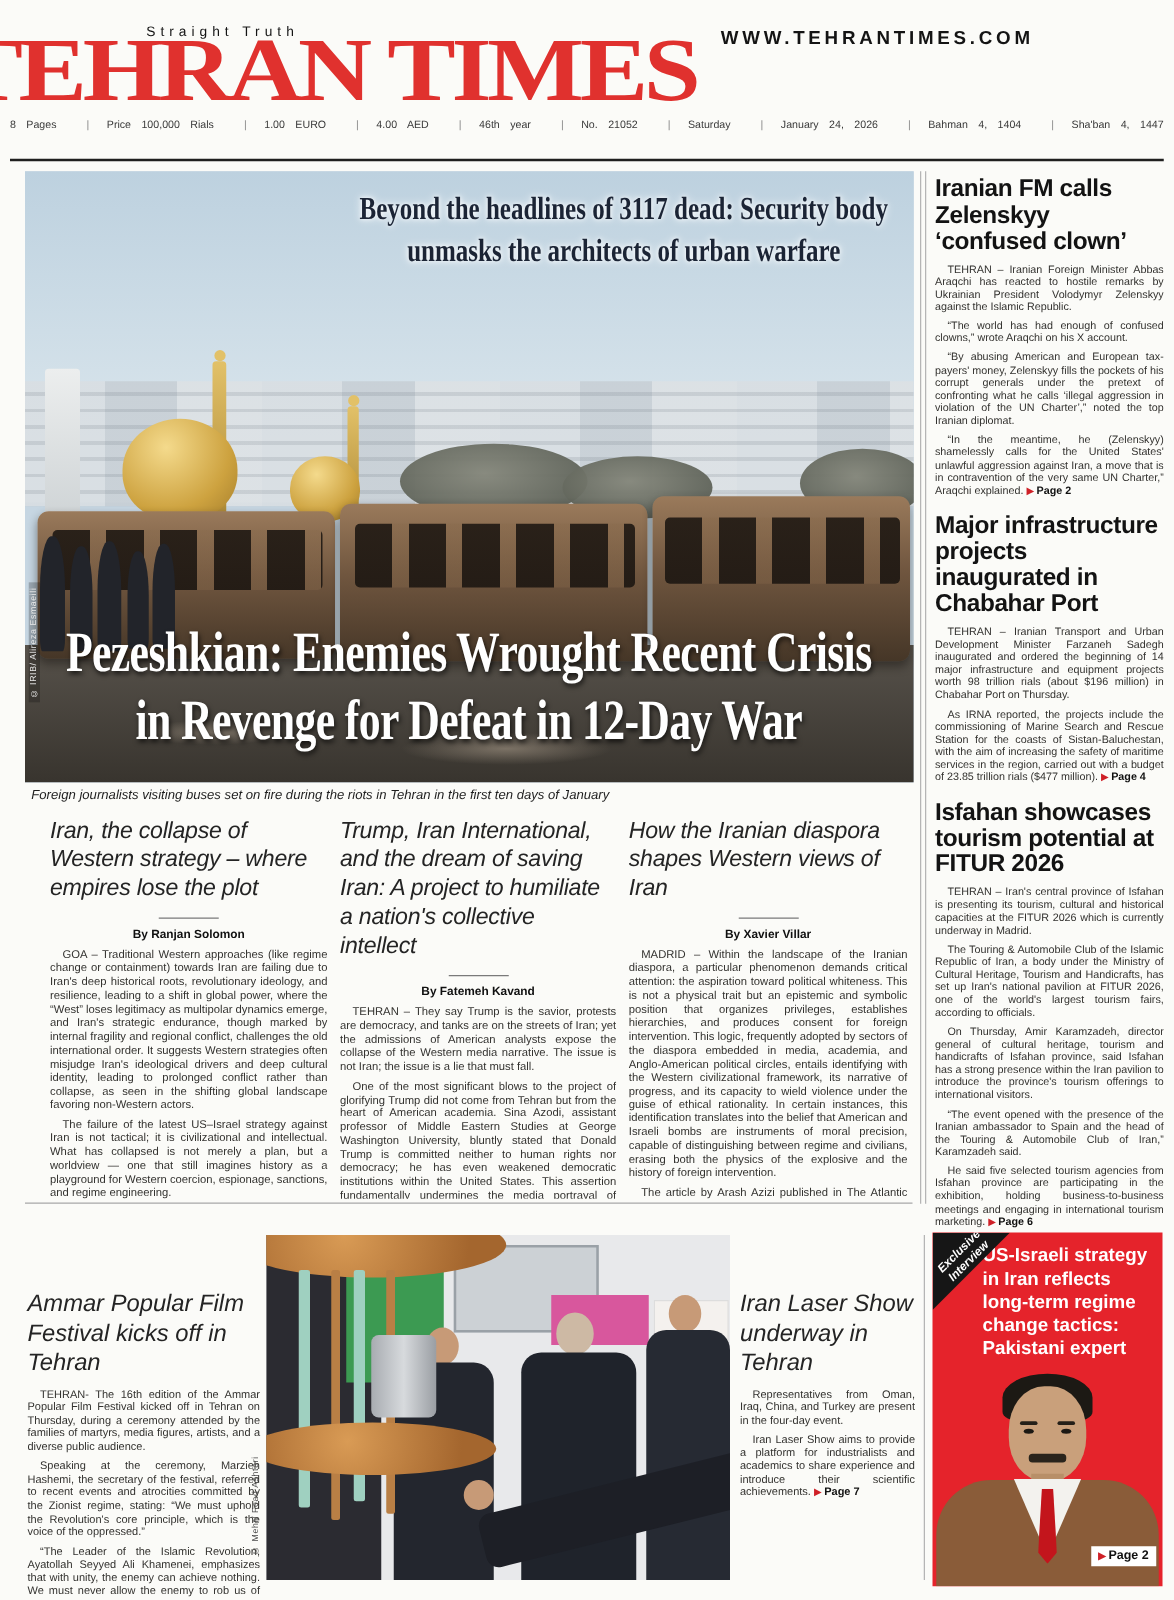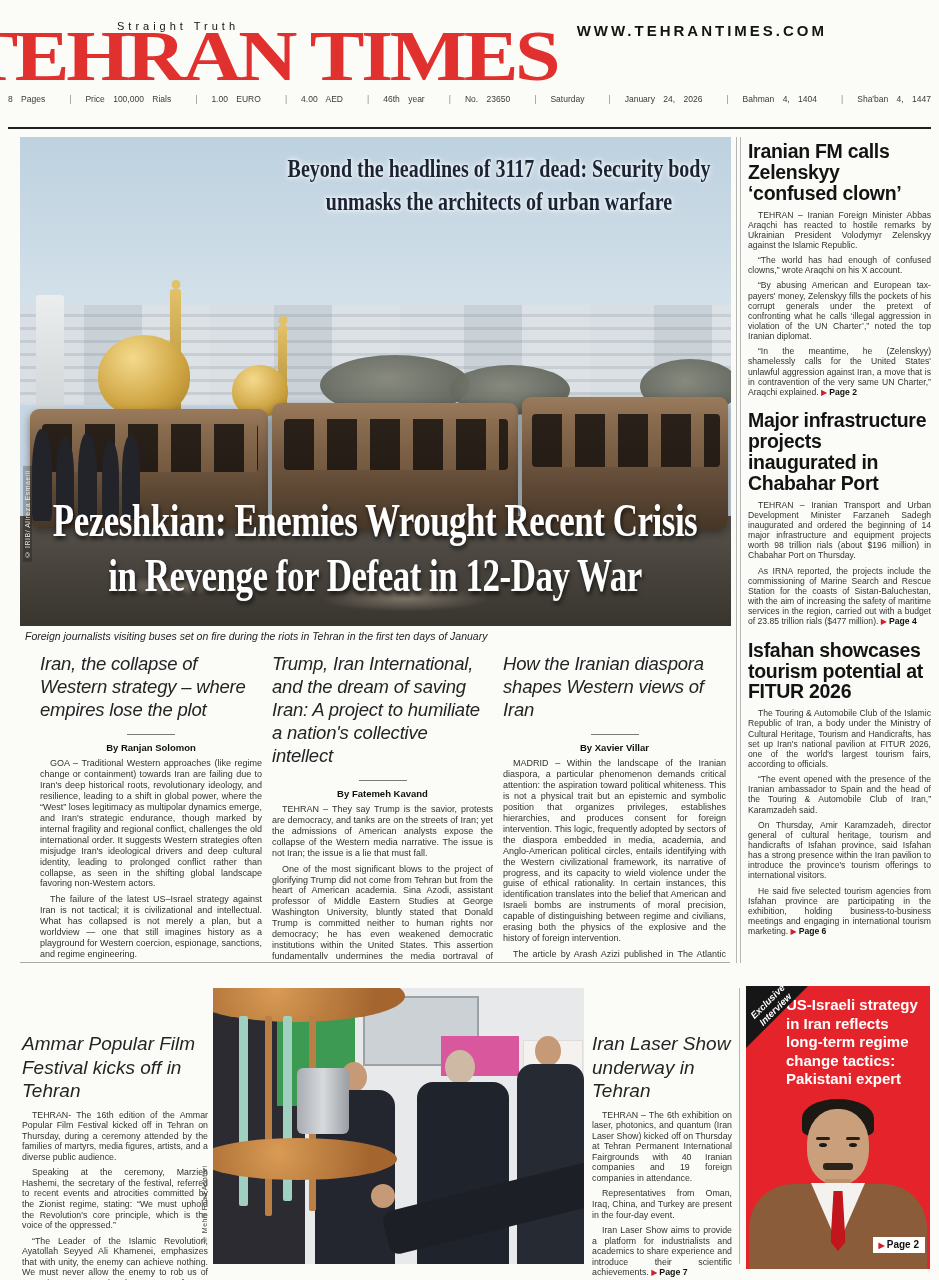--- a/index.html
+++ b/index.html
@@ -111,21 +111,21 @@
 
 <div class="tagline">Straight Truth</div>
 <div class="website">WWW.TEHRANTIMES.COM</div>
 <h1 class="masthead"><span class="mh-in">TEHRAN TIMES</span></h1>
 <div class="infoline">
   <span class="ii">8 Pages</span>
   <span class="ii">Price 100,000 Rials</span>
   <span class="ii">1.00 EURO</span>
   <span class="ii">4.00 AED</span>
   <span class="ii">46th year</span>
-  <span class="ii">No. 23650</span>
+  <span class="ii">No. 21052</span>
   <span class="ii">Saturday</span>
   <span class="ii">January 24, 2026</span>
   <span class="ii">Bahman 4, 1404</span>
   <span class="ii">Sha'ban 4, 1447</span>
 </div>
 <div class="rule-top"></div>
 
 <div class="photo-main">
   <div class="sky"></div>
   <div class="blds"></div>
@@ -201,23 +201,24 @@
     <p>“By abusing American and European tax-payers' money, Zelenskyy fills the pockets of his corrupt generals under the pretext of confronting what he calls ‘illegal aggression in violation of the UN Charter’,” noted the top Iranian diplomat.</p>
     <p><span>“In the meantime, he (Zelenskyy) shamelessly calls for the United States' unlawful aggression against Iran, a move that is in contravention of the very same UN Charter,” Araqchi explained.</span> <span class="pref"><span class="mark">▶</span><b>Page 2</b></span></p>
   </article>
   <article class="sb-art">
     <h2 class="sb-title">Major infrastructure projects inaugurated in Chabahar Port</h2>
     <p>TEHRAN – Iranian Transport and Urban Development Minister Farzaneh Sadegh inaugurated and ordered the beginning of 14 major infrastructure and equipment projects worth 98 trillion rials (about $196 million) in Chabahar Port on Thursday.</p>
     <p><span>As IRNA reported, the projects include the commissioning of Marine Search and Rescue Station for the coasts of Sistan-Baluchestan, with the aim of increasing the safety of maritime services in the region, carried out with a budget of 23.85 trillion rials ($477 million).</span> <span class="pref"><span class="mark">▶</span><b>Page 4</b></span></p>
   </article>
   <article class="sb-art">
     <h2 class="sb-title">Isfahan showcases tourism potential at FITUR 2026</h2>
+    <p>TEHRAN – Iran's central province of Isfahan is presenting its tourism, cultural and historical capacities at the FITUR 2026 which is currently underway in Madrid.</p>
     <p>The Touring &amp; Automobile Club of the Islamic Republic of Iran, a body under the Ministry of Cultural Heritage, Tourism and Handicrafts, has set up Iran's national pavilion at FITUR 2026, one of the world's largest tourism fairs, according to officials.</p>
+    <p>On Thursday, Amir Karamzadeh, director general of cultural heritage, tourism and handicrafts of Isfahan province, said Isfahan has a strong presence within the Iran pavilion to introduce the province's tourism offerings to international visitors.</p>
     <p>“The event opened with the presence of the Iranian ambassador to Spain and the head of the Touring &amp; Automobile Club of Iran,” Karamzadeh said.</p>
-    <p>On Thursday, Amir Karamzadeh, director general of cultural heritage, tourism and handicrafts of Isfahan province, said Isfahan has a strong presence within the Iran pavilion to introduce the province's tourism offerings to international visitors.</p>
     <p><span>He said five selected tourism agencies from Isfahan province are participating in the exhibition, holding business-to-business meetings and engaging in international tourism marketing.</span> <span class="pref"><span class="mark">▶</span><b>Page 6</b></span></p>
   </article>
 </aside>
 <div class="hrule-mid"></div>
 
 <section class="b-art film">
   <h2 class="b-title">Ammar Popular Film Festival kicks off in Tehran</h2>
   <p>TEHRAN- The 16th edition of the Ammar Popular Film Festival kicked off in Tehran on Thursday, during a ceremony attended by the families of martyrs, media figures, artists, and a diverse public audience.</p>
   <p>Speaking at the ceremony, Marzieh Hashemi, the secretary of the festival, referred to recent events and atrocities committed by the Zionist regime, stating: “We must uphold the Revolution's core principle, which is the voice of the oppressed.”</p>
   <p><span>“The Leader of the Islamic Revolution, Ayatollah Seyyed Ali Khamenei, emphasizes that with unity, the enemy can achieve nothing. We must never allow the enemy to rob us of our unity. We must value the concerns of every individual in the country,” she added.</span> <span class="pref"><span class="mark">▶</span><b>Page 8</b></span></p>
@@ -242,21 +243,20 @@
   <div class="rod" style="left:96px;top:28px;width:7px;height:195px;background:#b97f45"></div>
   <div class="cyl" style="left:84px;top:80px;width:52px;height:66px"></div>
   <div class="disc" style="left:-14px;top:150px;width:198px;height:42px"></div>
   <div class="arm" style="left:170px;top:198px;width:220px;height:44px"></div>
   <div class="head" style="left:158px;top:196px;width:24px;height:24px"></div>
 </div>
 <div class="credit2">© Mehr/ Foad Ashtari</div>
 
 <section class="b-art laser">
   <h2 class="b-title">Iran Laser Show underway in Tehran</h2>
-  <p>TEHRAN – The 6th exhibition on laser, photonics, and quantum (Iran Laser Show) kicked off on Thursday at Tehran Permanent International Fairgrounds with 40 Iranian companies and 19 foreign companies in attendance.</p>
   <p>Representatives from Oman, Iraq, China, and Turkey are present in the four-day event.</p>
   <p><span>Iran Laser Show aims to provide a platform for industrialists and academics to share experience and introduce their scientific achievements.</span> <span class="pref"><span class="mark">▶</span><b>Page 7</b></span></p>
 </section>
 
 <div class="vrule-bot"></div>
 
 <div class="promo">
   <div class="promo-title">US-Israeli strategy in Iran reflects long-term regime change tactics: Pakistani expert</div>
   <div class="portrait">
     <div class="hair"></div>

